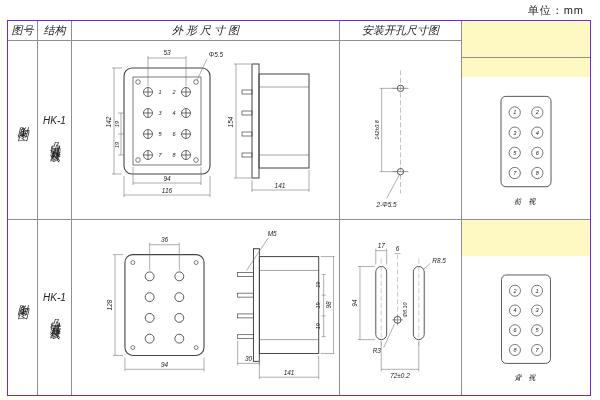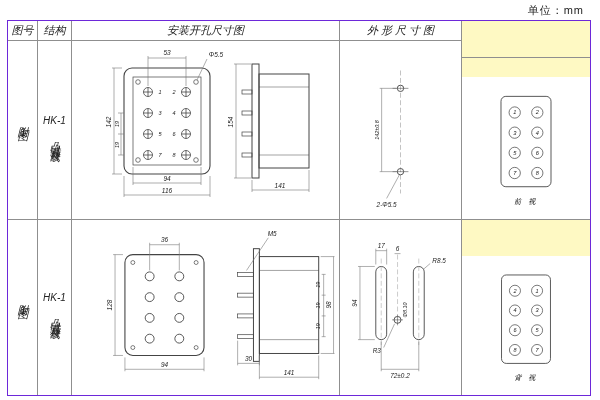--- a/index.html
+++ b/index.html
@@ -29,22 +29,22 @@
 </head>
 <body>
 
 <div class="page">
   <div class="unit">单位：mm</div>
 
   <div class="table">
 
     <div class="c hd">图号</div>
     <div class="c hd">结构</div>
+    <div class="c hd">外 形 尺 寸 图</div>
     <div class="c hd">安装开孔尺寸图</div>
-    <div class="c hd">外 形 尺 寸 图</div>
     <div class="c hd nr">端子图</div>
 
     <div class="c">
       <span class="vtext">附图1</span>
     </div>
 
     <div class="c">
       <div class="structure">
         <span class="model">HK-1</span>
         <span class="vtext">凸出式前接线</span>

